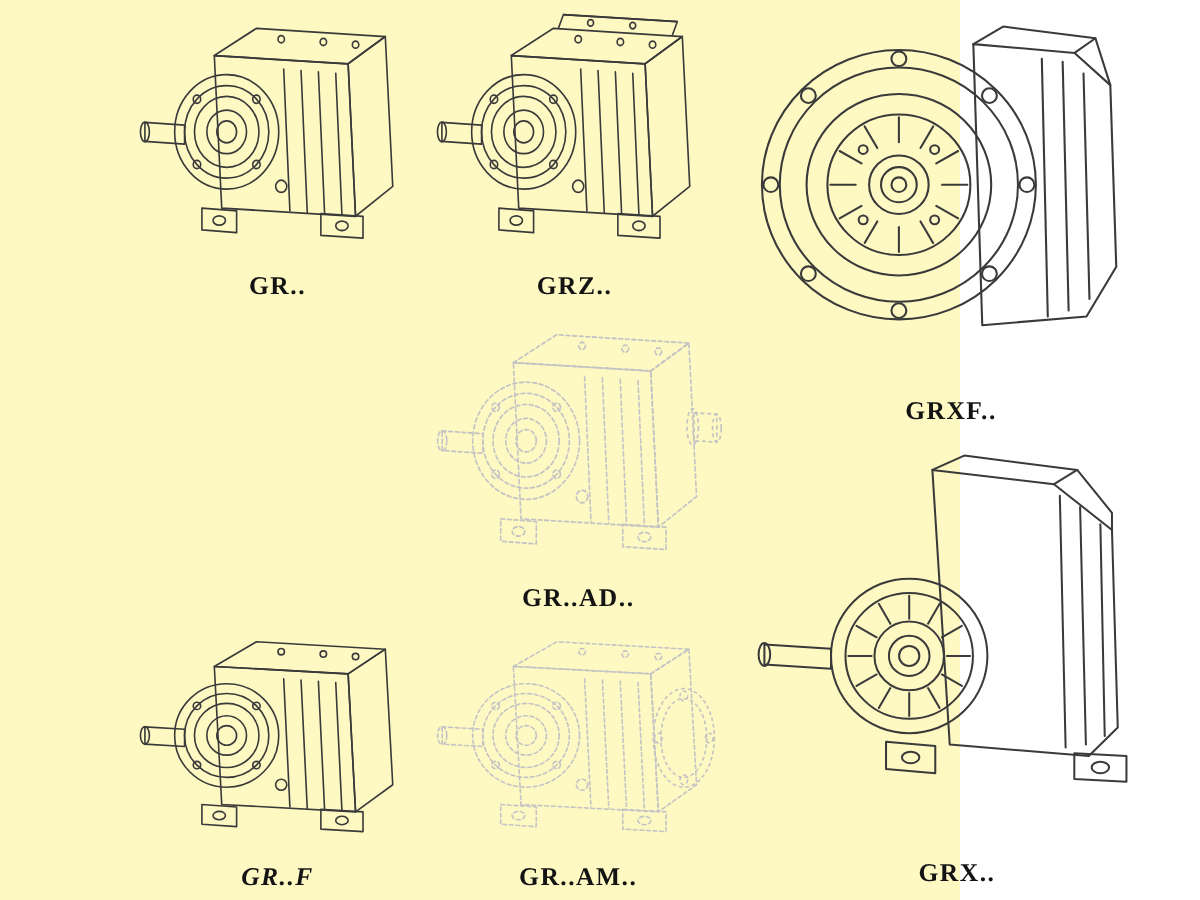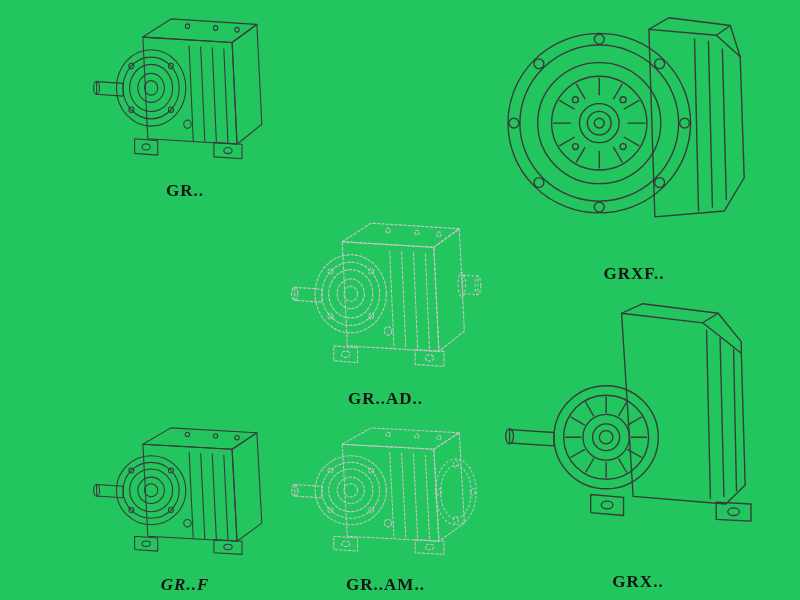--- a/index.html
+++ b/index.html
@@ -1,17 +1,17 @@
 <!DOCTYPE html>
 <html><head>
 <meta charset="utf-8">
 <style>
   html,body{margin:0;padding:0;background:#ffffff;}
   body{width:800px;height:600px;overflow:hidden;}
-  .canvas{position:relative;width:800px;height:600px;background:#22c55e;
+  .canvas{position:relative;width:640px;height:600px;background:#fef9c3;
           font-family:"Liberation Serif", serif;}
   figure{position:absolute;margin:0;display:flex;flex-direction:column;align-items:center;}
   .art{display:block;color:#3a3a3a;}
   .art.ghost{color:#c4c4c4;stroke-dasharray:3 2.2;}
   .cap{font-weight:bold;font-size:17px;color:#141414;letter-spacing:1px;margin-top:5px;
        font-family:"Liberation Serif", serif;}
   .defs{position:absolute;width:0;height:0;overflow:hidden;}
 </style>
 </head>
 <body>
@@ -168,20 +168,27 @@
     </defs>
   </svg>
 
   <figure style="left:90px;top:8px;width:190px;">
     <svg class="art" viewBox="0 0 230 185" preserveAspectRatio="none" style="width:190px;height:168px;">
       <use href="#sym-gear-basic"></use>
     </svg>
     <figcaption class="cap">GR..</figcaption>
   </figure>
 
+  <figure style="left:288px;top:8px;width:190px;">
+    <svg class="art" viewBox="0 0 230 185" preserveAspectRatio="none" style="width:190px;height:168px;">
+      <use href="#sym-gear-basic"></use>
+        <use href="#sym-z-extra"></use>
+    </svg>
+    <figcaption class="cap">GRZ..</figcaption>
+  </figure>
 
   <figure style="left:500px;top:6px;width:268px;">
     <svg class="art" viewBox="0 0 270 250" preserveAspectRatio="none" style="width:268px;height:244px;">
       <use href="#sym-gear-grxf"></use>
     </svg>
     <figcaption class="cap" style="margin-top:14px;">GRXF..</figcaption>
   </figure>
 
 
   <figure style="left:288px;top:212px;width:195px;">

